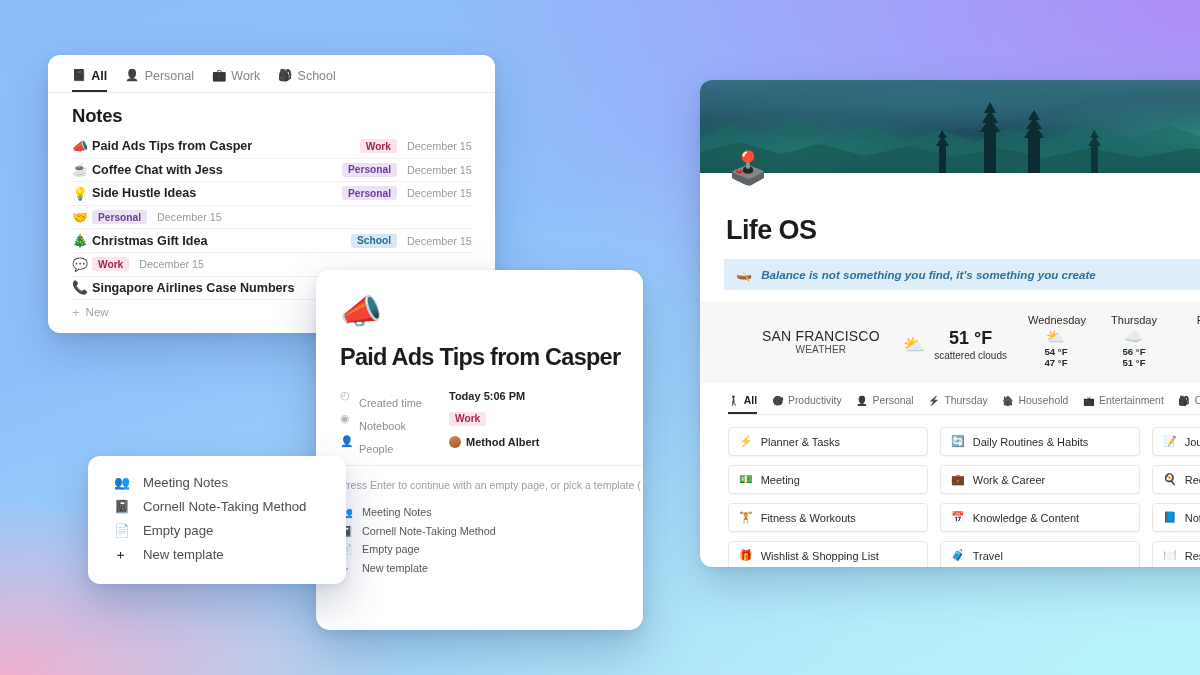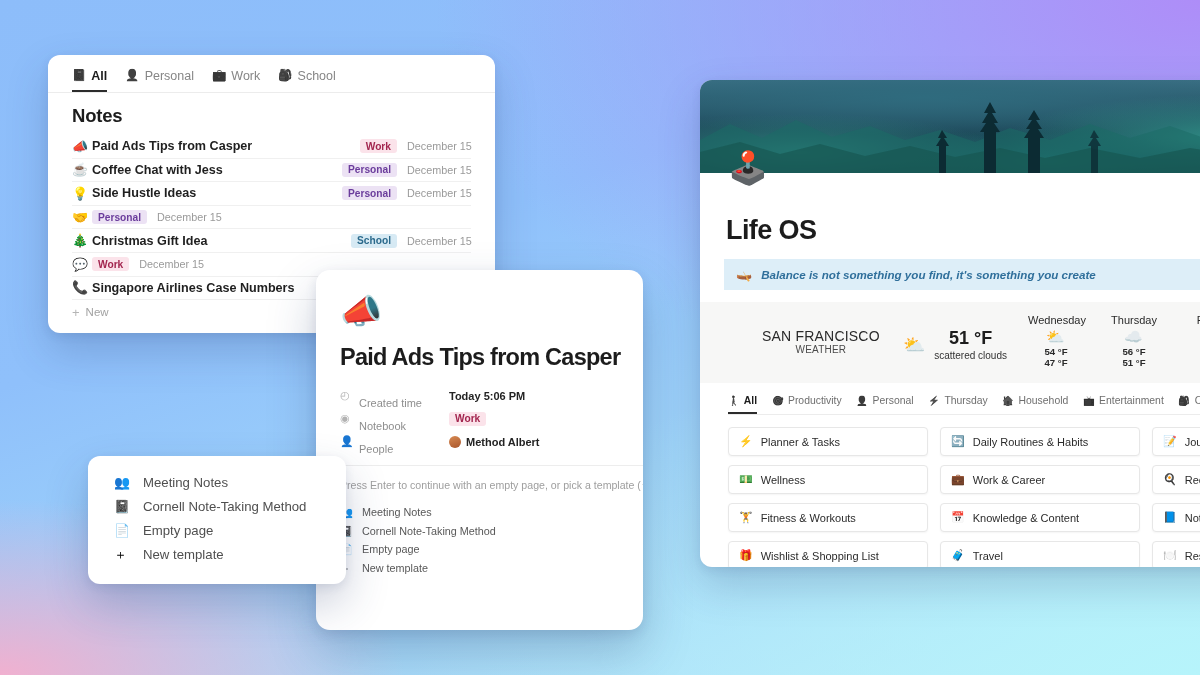--- a/index.html
+++ b/index.html
@@ -335,21 +335,21 @@
           <div class="gcard">
             <span class="g-ic">🔄</span>
             <span class="g-tx">Daily Routines &amp; Habits</span>
           </div>
           <div class="gcard">
             <span class="g-ic">📝</span>
             <span class="g-tx">Journal &amp;</span>
           </div>
           <div class="gcard">
             <span class="g-ic">💵</span>
-            <span class="g-tx">Wellness</span>
+            <span class="g-tx">Meeting</span>
           </div>
           <div class="gcard">
             <span class="g-ic">💼</span>
             <span class="g-tx">Work &amp; Career</span>
           </div>
           <div class="gcard">
             <span class="g-ic">🍳</span>
             <span class="g-tx">Recipes &amp;</span>
           </div>
           <div class="gcard">

